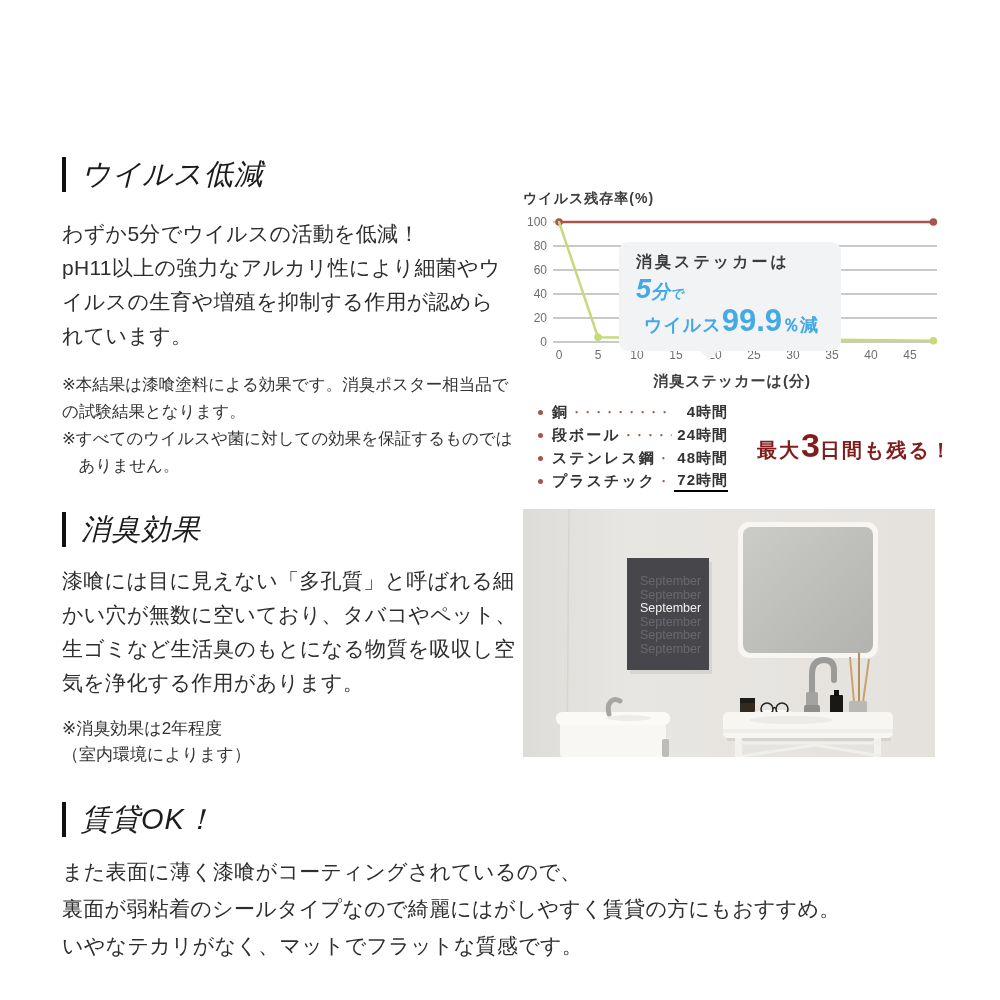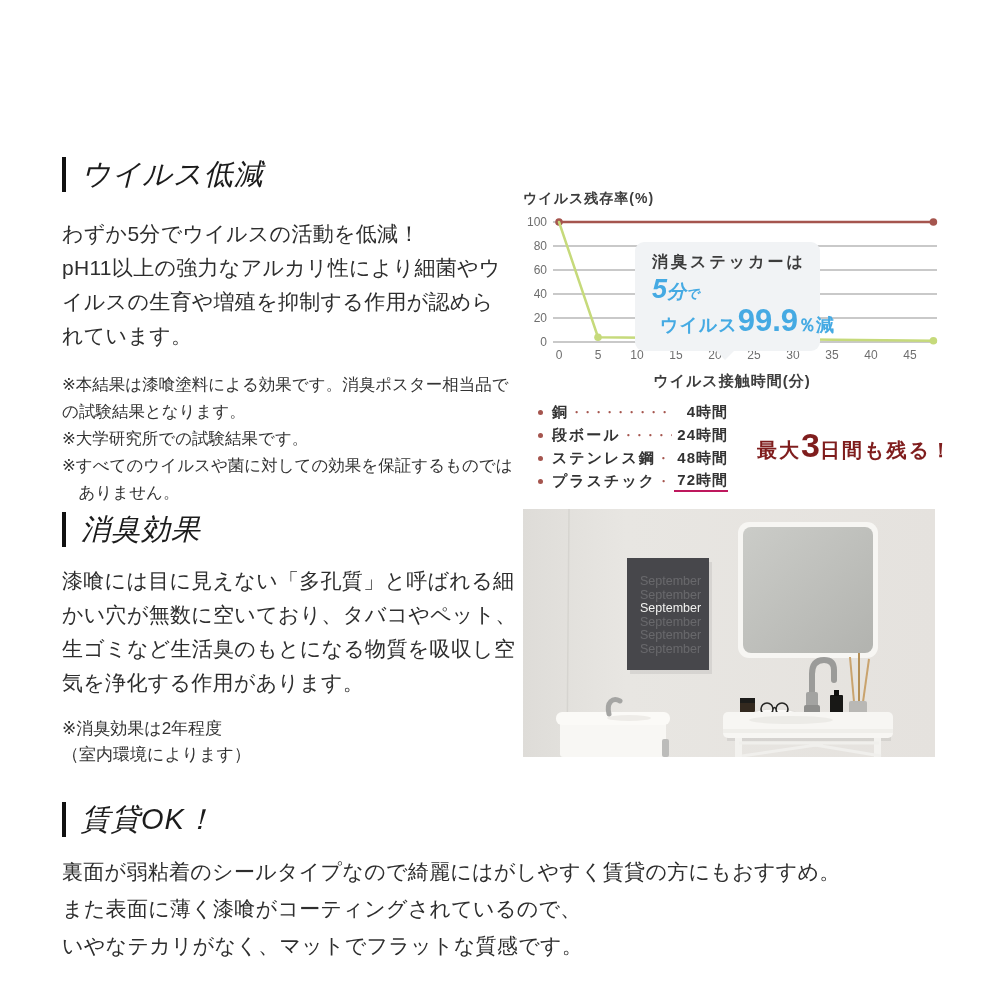--- a/index.html
+++ b/index.html
@@ -28,21 +28,21 @@
   .col-left2 .notes { margin-top:16px; font-size:17px; line-height:26px; }
 
   .sec3 { position:absolute; left:62px; top:802px; width:880px; }
   .sec3 .body-text { margin-top:16px; line-height:37px; }
 
   
   .chart-box { position:absolute; left:523px; top:190px; width:418px; }
   .chart-ylabel { font-size:14px; font-weight:700; color:#3d3d3d; letter-spacing:1px; margin-bottom:8px; }
   .chart-xlabel { text-align:center; font-size:15px; font-weight:700; color:#3d3d3d; letter-spacing:1px; margin-top:2px; }
 
-  .callout { position:absolute; left:112px; top:52px; width:185px; box-sizing:border-box;
+  .callout { position:absolute; left:96px; top:52px; width:222px; box-sizing:border-box;
              background:#f1f3f5; border-radius:9px; padding:10px 0 10px 17px; }
   .callout:after { content:""; position:absolute; left:80px; bottom:-9px; width:0; height:0;
              border-left:10px solid transparent; border-right:10px solid transparent; border-top:10px solid #f1f3f5; }
   .co-l1 { font-size:16px; font-weight:700; color:#3c3c3c; letter-spacing:3px; }
   .co-l2 { margin-top:4px; line-height:24px;font-style:italic; }
   .co-l3 { margin-top:0px; line-height:30px; white-space:nowrap; }
   .blue { color:#45aae3; font-weight:700; }
   .co-5 { font-size:27px; }
   .co-min { font-size:19px; }
   .co-de { font-size:13px; }
@@ -50,21 +50,21 @@
   .co-999 { font-size:31px; }
   .co-pct { font-size:18px; }
 
   
   .legend { position:absolute; left:538px; top:401px; width:190px; }
   .legend-row { display:flex; align-items:center; height:23px; font-size:15px; font-weight:600; color:#333; }
   .legend-row .bullet { width:5px; height:5px; border-radius:50%; background:#a5554e; margin-right:9px; flex:none; }
   .legend-row .lab { letter-spacing:2px; white-space:nowrap; }
   .legend-row .dots { flex:1; overflow:hidden; white-space:nowrap; color:#a5554e; font-size:11px; letter-spacing:0px; margin:0 2px; }
   .legend-row .val { width:54px; text-align:right; letter-spacing:1px; white-space:nowrap; flex:none; }
-  .legend-row .val.u { border-bottom:2px solid #be185d; }
+  .legend-row .val.u { border-bottom:2px solid #000000; }
 
   .badge { position:absolute; left:757px; top:426px; color:#7f1d1d; font-weight:700;
            font-size:20px; letter-spacing:2px; white-space:nowrap; }
   .badge .big { font-size:34px; letter-spacing:0; }
 
   
   .photo { position:absolute; left:523px; top:509px; width:376px; height:248px; }
 </style>
 </head>
 <body>
@@ -73,21 +73,20 @@
 
 
   <div class="col-left1">
     <div class="sec-heading">ウイルス低減</div>
     <div class="body-text" id="virus-body">
         <div>わずか5分でウイルスの活動を低減！</div>
         <div>pH11以上の強力なアルカリ性により細菌やウイルスの生育や増殖を抑制する作用が認められています。</div>
       </div>
     <div class="notes" id="virus-notes">
         <div>※本結果は漆喰塗料による効果です。消臭ポスター相当品での試験結果となります。</div>
-        <div>※大学研究所での試験結果です。</div>
         <div class="hang">※すべてのウイルスや菌に対しての効果を保証するものではありません。</div>
       </div>
   </div>
 
   <div class="chart-box">
     <div class="chart-ylabel">ウイルス残存率(%)</div>
     <svg id="chart-svg" width="418" height="150" viewBox="0 0 418 150">
         <line x1="30" y1="126" x2="414" y2="126" stroke="#c9c9c9" stroke-width="2"></line>
         <text x="24" y="130" text-anchor="end" font-size="12" fill="#6e6e6e">0</text>
         <line x1="30" y1="102" x2="414" y2="102" stroke="#c9c9c9" stroke-width="2"></line>
@@ -110,21 +109,21 @@
         <text x="309" y="143" text-anchor="middle" font-size="12" fill="#6e6e6e">35</text>
         <text x="348" y="143" text-anchor="middle" font-size="12" fill="#6e6e6e">40</text>
         <text x="387" y="143" text-anchor="middle" font-size="12" fill="#6e6e6e">45</text>
         <polyline points="36,6 410.4,6" fill="none" stroke="#a5554e" stroke-width="2.5" stroke-linecap="round"></polyline>
         <circle cx="36" cy="6" r="3.8" fill="#a5554e"></circle>
         <circle cx="410.4" cy="6" r="3.8" fill="#a5554e"></circle>
         <polyline points="36,6 75,121.19999999999999 410.4,124.8" fill="none" stroke="#c6da7b" stroke-width="2.5" stroke-linecap="round"></polyline>
         <circle cx="75" cy="121.19999999999999" r="3.8" fill="#c6da7b"></circle>
         <circle cx="410.4" cy="124.8" r="3.8" fill="#c6da7b"></circle>
       </svg>
-    <div class="chart-xlabel">ウイルス接触時間(分)</div>
+    <div class="chart-xlabel">消臭ステッカーは(分)</div>
 
     <div class="callout">
       <div class="co-l1">消臭ステッカーは</div>
       <div class="co-l2"><span class="blue co-5">5</span><span class="blue co-min">分</span><span class="blue co-de">で</span>
       </div>
       <div class="co-l3"><span class="blue co-virus">ウイルス</span><span class="blue co-999">99.9</span><span class="blue co-pct">％減</span>
       </div>
     </div>
   </div>
 
@@ -239,19 +238,19 @@
       <rect x="33" y="203" width="114" height="13" rx="6" fill="#fbfaf7"></rect>
       <ellipse cx="106" cy="209" rx="22" ry="3" fill="#eeece8"></ellipse>
       <path d="M86,205 C83,193 90,188 97,192" fill="none" stroke="#a5a5a3" stroke-width="5" stroke-linecap="round"></path>
       <rect x="139" y="230" width="7" height="18" rx="2" fill="#bcbcba"></rect>
     </svg>
   </div>
 
   <div class="sec3">
     <div class="sec-heading">賃貸OK！</div>
     <div class="body-text" id="rental-body">
+        <div>また表面に薄く漆喰がコーティングされているので、</div>
         <div>裏面が弱粘着のシールタイプなので綺麗にはがしやすく賃貸の方にもおすすめ。</div>
-        <div>また表面に薄く漆喰がコーティングされているので、</div>
         <div>いやなテカリがなく、マットでフラットな質感です。</div>
       </div>
   </div>
 
 </div>
 
 </body></html>

